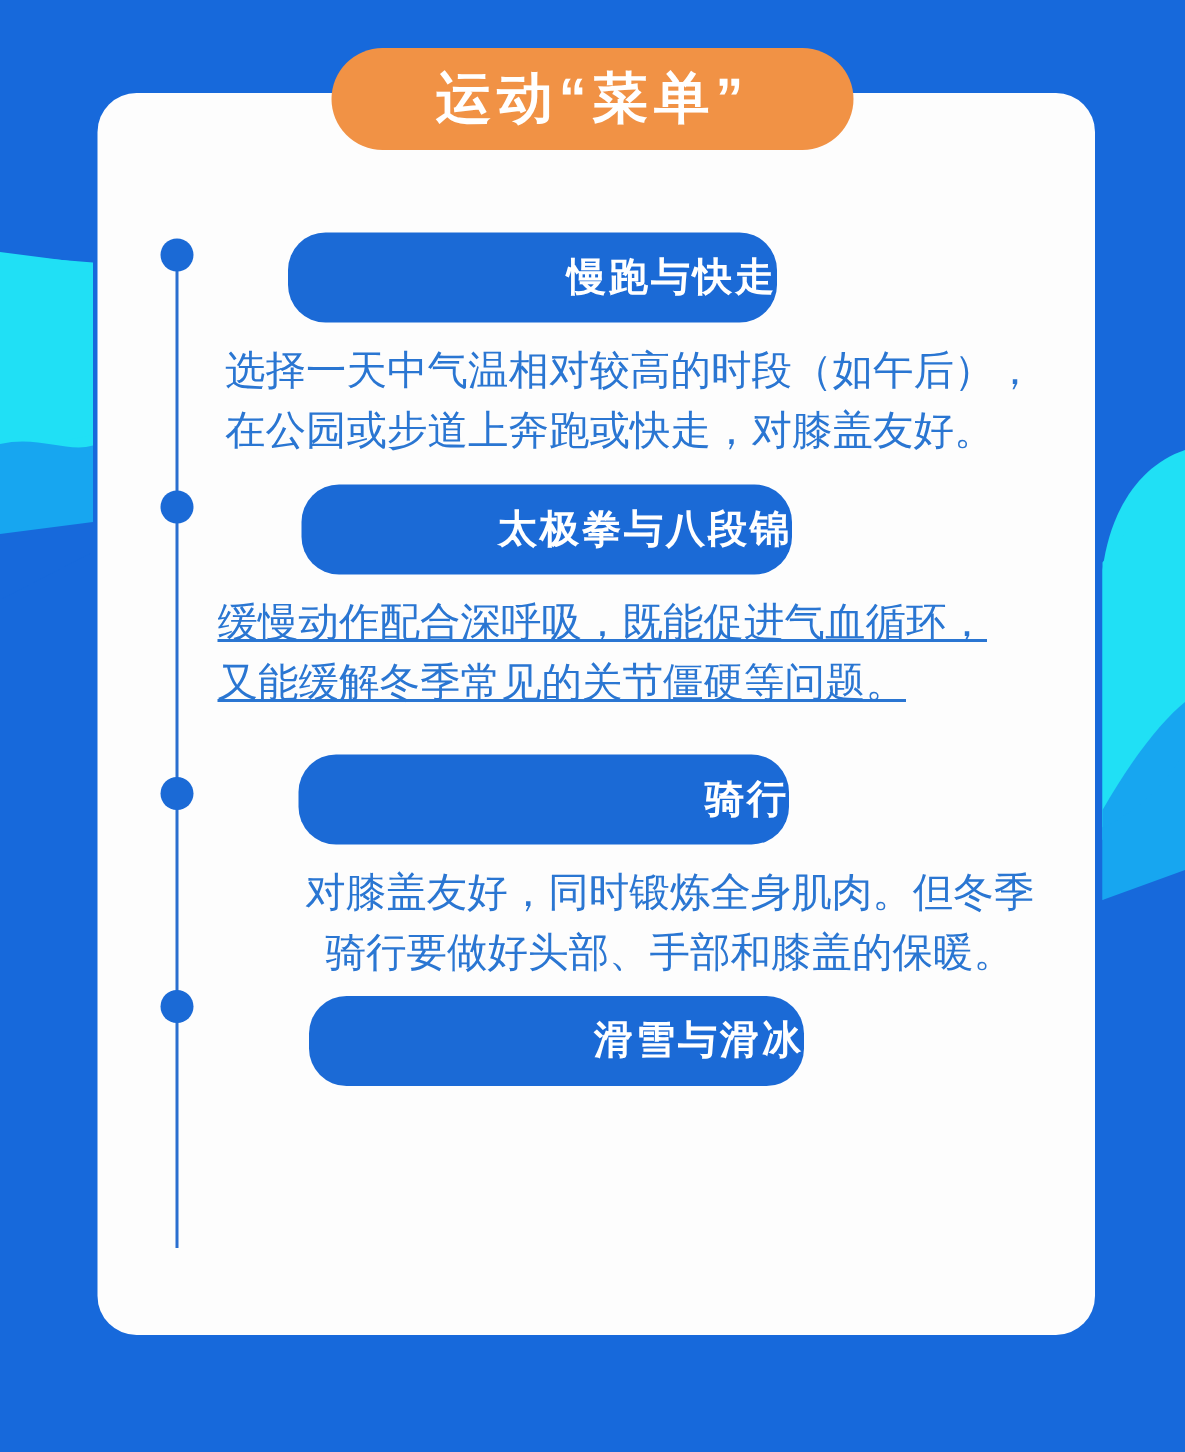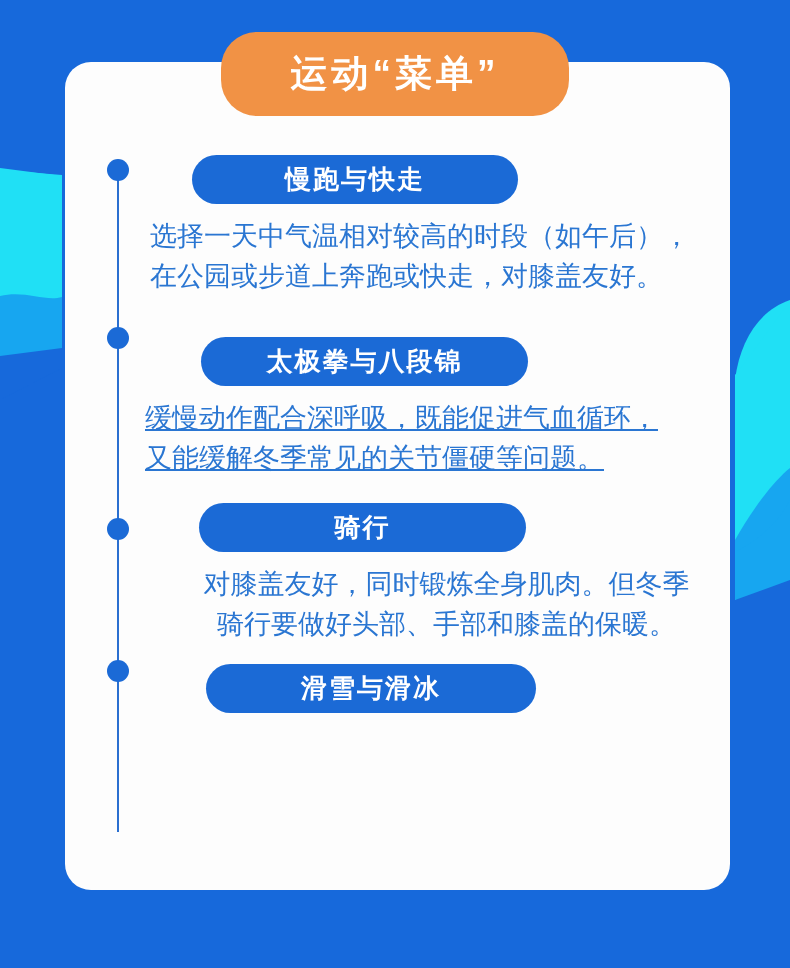--- a/index.html
+++ b/index.html
@@ -38,21 +38,21 @@
     background: #fdfdfd;
     border-radius: 26px;
   }
 
   
   .title-pill {
     position: absolute;
     left: 221px;
     top: 32px;
     width: 348px;
-    height: 84px;
+    height: 68px;
     background: #f19245;
     border-radius: 36px;
     display: flex;
     align-items: center;
     justify-content: center;
     z-index: 5;
   }
   .title-pill .title-text {
     color: #ffffff;
     font-size: 37px;
@@ -82,26 +82,26 @@
     background: #1b6ad6;
     z-index: 3;
   }
 
   
   .section {
     position: absolute;
     z-index: 4;
   }
   .sec-pill {
-    height: 49px;
+    height: 60px;
     background: #1b6ad6;
     border-radius: 25px;
     display: flex;
     align-items: center;
-    justify-content: center;
+    justify-content: flex-end;
     box-sizing: border-box;
   }
   .sec-pill-text {
     color: #ffffff;
     font-size: 26px;
     font-weight: bold;
     letter-spacing: 2px;
     line-height: 1;
     white-space: nowrap;
     transform: translateY(-1px);
@@ -145,21 +145,21 @@
   <div class="timeline-dot" style="top:660px;"></div>
 
   <div class="section" style="left:140px; top:155px; width:600px;">
     <div class="sec-pill" style="margin-left:52px; width:326px;">
       <span class="sec-pill-text">慢跑与快走</span>
     </div>
     <div class="sec-body" style="margin-top:12px; margin-left:10px;">选择一天中气温相对较高的时段（如午后），
 在公园或步道上奔跑或快走，对膝盖友好。</div>
   </div>
 
-  <div class="section" style="left:140px; top:337px; width:600px;">
+  <div class="section" style="left:140px; top:323px; width:600px;">
     <div class="sec-pill" style="margin-left:61px; width:327px;">
       <span class="sec-pill-text">太极拳与八段锦</span>
     </div>
     <div class="sec-body" style="margin-top:12px; margin-left:5px;text-decoration:underline;">缓慢动作配合深呼吸，既能促进气血循环，
 又能缓解冬季常见的关节僵硬等问题。</div>
   </div>
 
   <div class="section" style="left:140px; top:503px; width:600px;">
     <div class="sec-pill" style="margin-left:59px; width:327px;">
       <span class="sec-pill-text">骑行</span>

